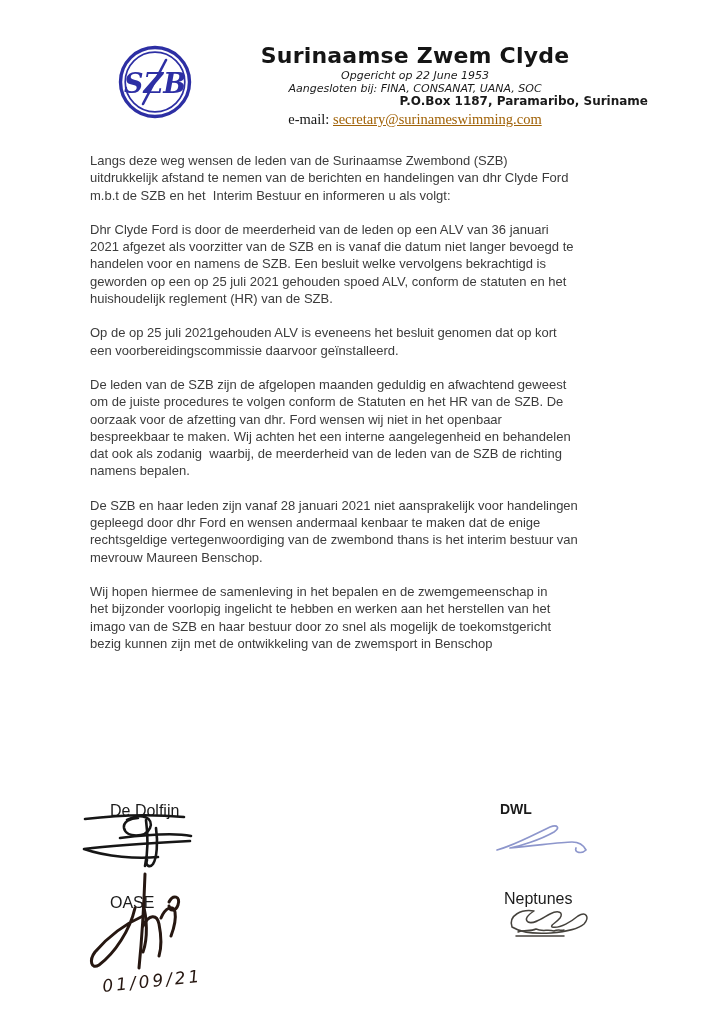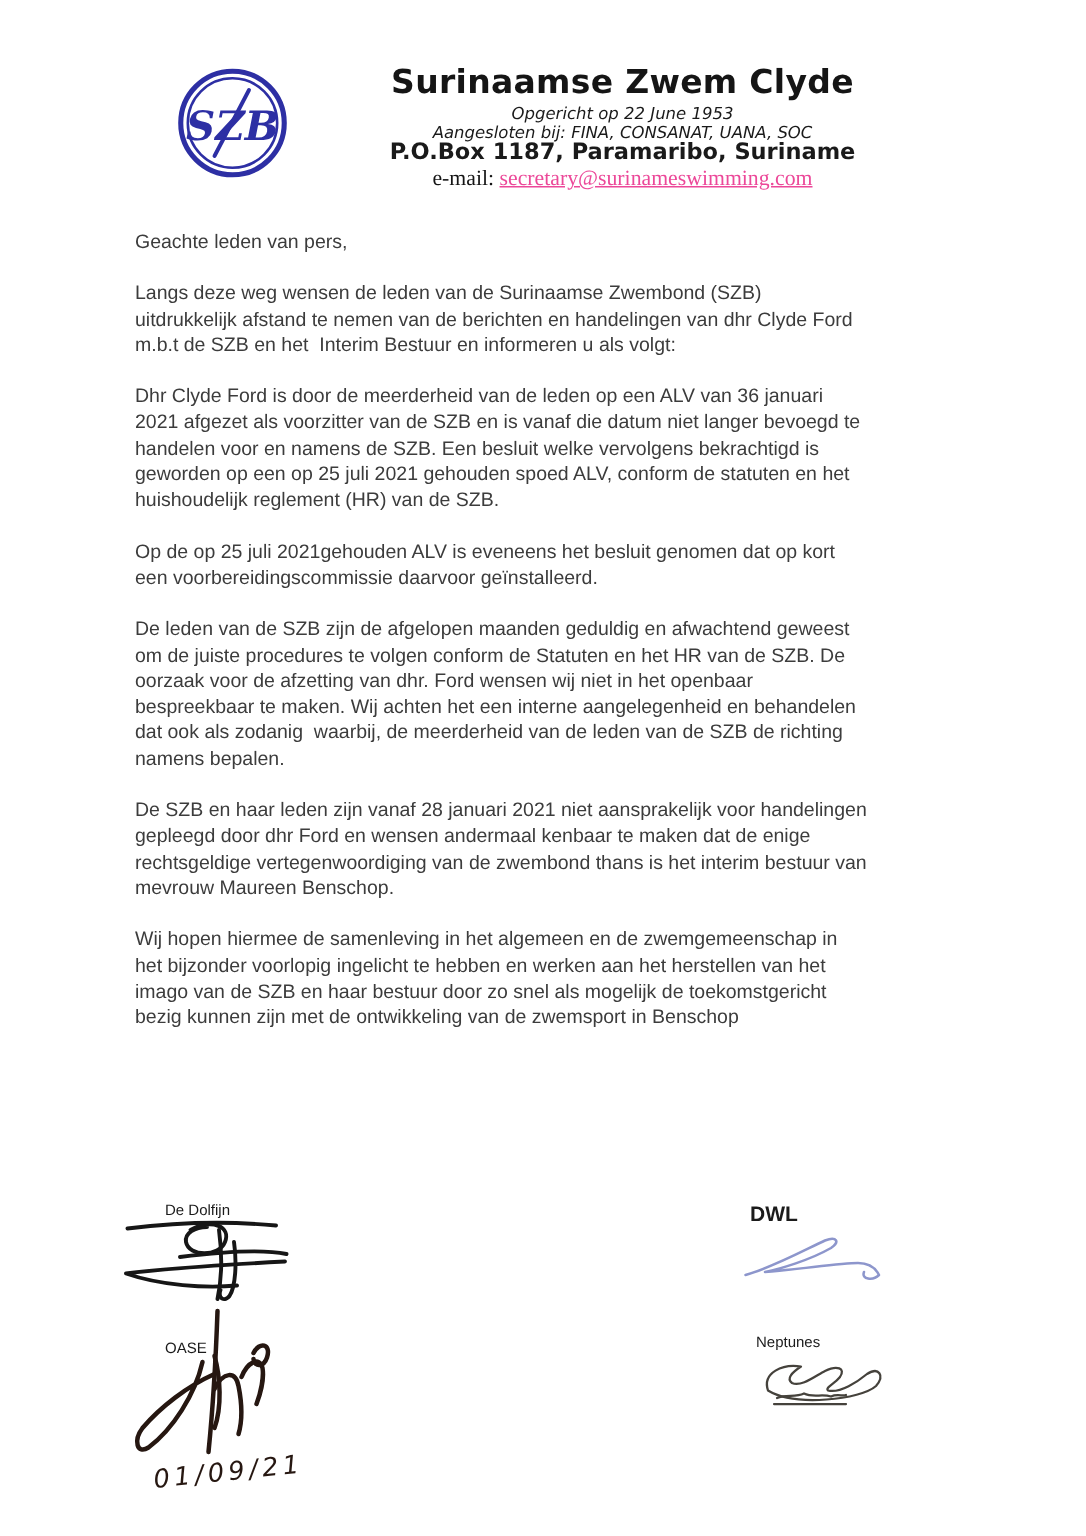--- a/index.html
+++ b/index.html
@@ -12,38 +12,38 @@
   .header-text{position:absolute;left:182px;top:42px;width:466px;text-align:center;}
   .title{
     font-family:"DejaVu Sans",sans-serif;font-weight:bold;font-size:22px;
     line-height:27px;color:#151515;letter-spacing:0.2px;white-space:nowrap;
   }
   .sub-italic{
     font-family:"DejaVu Sans",sans-serif;font-style:italic;font-size:11px;
     line-height:13px;color:#1a1a1a;
   }
   .sub-bold{
-    font-family:"DejaVu Sans",sans-serif;font-weight:bold;font-size:15px;
-    line-height:13px;color:#1a1a1a;
+    font-family:"DejaVu Sans",sans-serif;font-weight:bold;font-size:12px;
+    line-height:13px;color:#1a1a1a;text-align:right;
   }
   .email-line{
     font-family:"Liberation Serif",serif;font-size:14.5px;line-height:17px;
     margin-top:3px;color:#141414;
   }
-  .email-line a{color:#ec4899;text-decoration:underline;}
+  .email-line a{color:#a16207;text-decoration:underline;}
   
   .letter-body{
     position:absolute;left:90px;top:152px;width:566px;
     font-size:13px;line-height:17.3px;color:#3c3c3c;
   }
   .para{margin:0 0 17px 0;padding:0;}
   .ln{display:block;}
   .closing{margin-top:34px;}
   
-  .sig-label{position:absolute;font-size:10px;color:#1b1b1b;white-space:nowrap;}
+  .sig-label{position:absolute;font-size:16px;color:#1b1b1b;white-space:nowrap;}
   .sig-label.bold{font-weight:bold;font-size:14px;}
   .sig-svg{position:absolute;}
   .ink{fill:none;stroke-linecap:round;stroke-linejoin:round;}
   .ink-dolfijn{stroke:#161616;stroke-width:2.6;}
   .ink-dwl{stroke:#8d96cc;stroke-width:1.7;}
   .ink-oase{stroke:#261711;stroke-width:3;}
   .ink-neptunes{stroke:#45423c;stroke-width:1.5;}
   .oase-date{
     font-family:"DejaVu Sans",sans-serif;font-style:italic;font-size:17px;
     fill:#261711;letter-spacing:3px;
@@ -66,23 +66,20 @@
 
   <div class="header-text">
     <div class="title">Surinaamse Zwem Clyde</div>
     <div class="sub-italic">Opgericht op 22 June 1953</div>
     <div class="sub-italic">Aangesloten bij: FINA, CONSANAT, UANA, SOC</div>
     <div class="sub-bold">P.O.Box 1187, Paramaribo, Suriname</div>
     <div class="email-line"><span>e-mail: </span><a href="#">secretary@surinameswimming.com</a></div>
   </div>
 
   <div class="letter-body">
-    <p class="para">
-        <span class="ln">Geachte leden van pers,</span>
-      </p>
 
     <p class="para">
       <span class="ln">Langs deze weg wensen de leden van de Surinaamse Zwembond (SZB)</span>
       <span class="ln">uitdrukkelijk afstand te nemen van de berichten en handelingen van dhr Clyde Ford</span>
       <span class="ln">m.b.t de SZB en het&nbsp; Interim Bestuur en informeren u als volgt:</span>
     </p>
 
     <p class="para">
       <span class="ln">Dhr Clyde Ford is door de meerderheid van de leden op een ALV van 36 januari</span>
       <span class="ln">2021 afgezet als voorzitter van de SZB en is vanaf die datum niet langer bevoegd te</span>
@@ -106,21 +103,21 @@
     </p>
 
     <p class="para">
       <span class="ln">De SZB en haar leden zijn vanaf 28 januari 2021 niet aansprakelijk voor handelingen</span>
       <span class="ln">gepleegd door dhr Ford en wensen andermaal kenbaar te maken dat de enige</span>
       <span class="ln">rechtsgeldige vertegenwoordiging van de zwembond thans is het interim bestuur van</span>
       <span class="ln">mevrouw Maureen Benschop.</span>
     </p>
 
     <p class="para">
-      <span class="ln">Wij hopen hiermee de samenleving in het algemeen en de zwemgemeenschap in</span>
+      <span class="ln">Wij hopen hiermee de samenleving in het bepalen en de zwemgemeenschap in</span>
       <span class="ln">het bijzonder voorlopig ingelicht te hebben en werken aan het herstellen van het</span>
       <span class="ln">imago van de SZB en haar bestuur door zo snel als mogelijk de toekomstgericht</span>
       <span class="ln">bezig kunnen zijn met de ontwikkeling van de zwemsport in Benschop</span>
     </p>
 
   </div>
 
   <div class="sig-label" style="left:110px;top:802px;">De Dolfijn</div>
   <div class="sig-label bold" style="left:500px;top:801px;">DWL</div>
   <div class="sig-label" style="left:110px;top:894px;">OASE</div>

